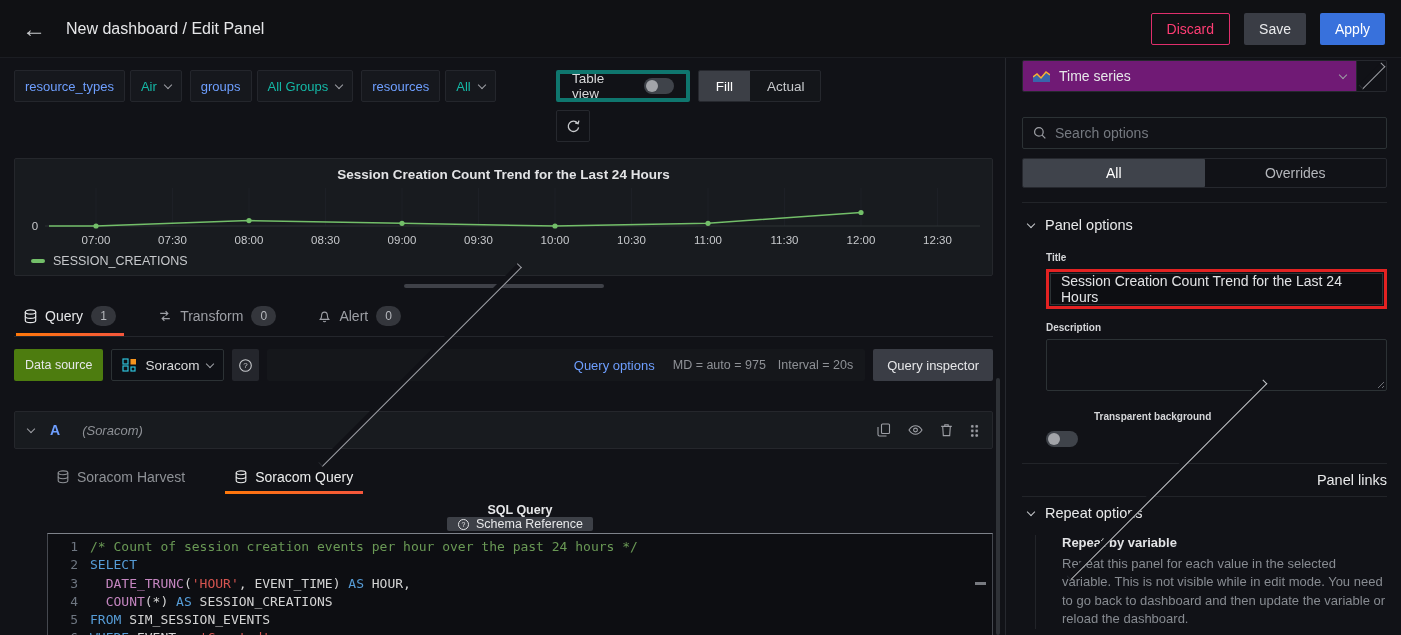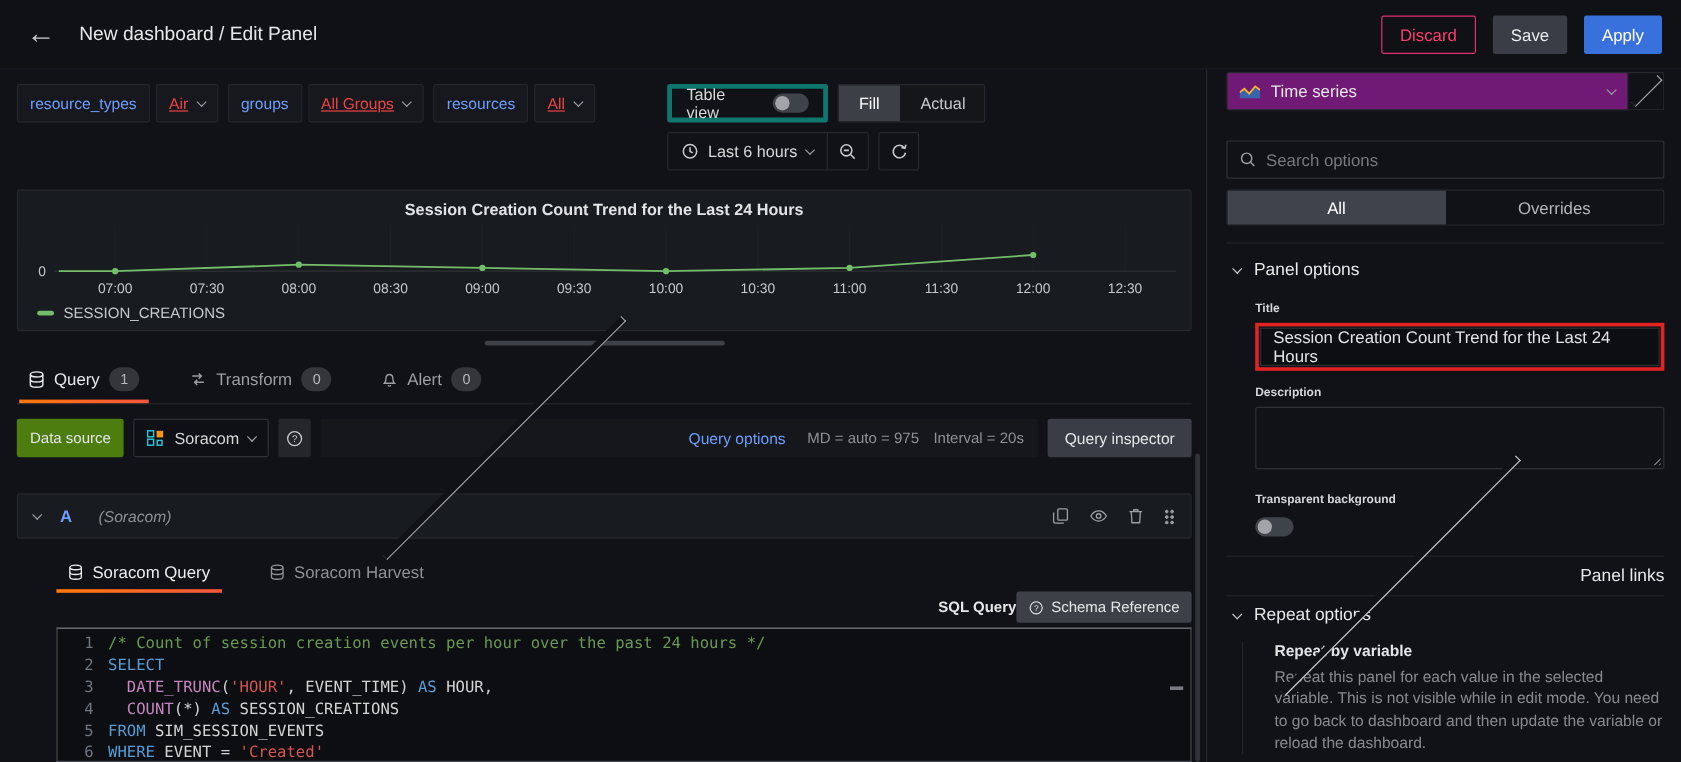--- a/index.html
+++ b/index.html
@@ -24,21 +24,21 @@
   .left { width:1005px; flex:0 0 1005px; position:relative; padding:0 12px 0 14px; overflow:hidden; }
   .right { flex:1; border-left:1px solid #26282e; padding:2px 14px 0 16px; overflow:hidden; background:#111217; }
 
   
   .submenu { margin-top:12px; display:flex; }
   .vars { width:548px; display:flex; flex-wrap:wrap; gap:8px; align-content:flex-start; }
   .var-chip { display:flex; gap:5px; height:32px; }
   .var-label, .var-value { display:flex; align-items:center; padding:0 10px; border:1px solid #24262c;
     background:#16181d; border-radius:2px; font-size:13px; font-weight:500; }
   .var-label { color:#6e9fff; }
-  .var-value { color:#ef4444; gap:8px;text-decoration:underline; }
+  .var-value { color:#14b8a6; gap:8px; }
   .chev { display:inline-block; width:6px; height:6px; border-right:1.6px solid currentColor;
     border-bottom:1.6px solid currentColor; }
   .chev.down { transform:rotate(45deg); margin-top:-3px; }
   .chev.right { transform:rotate(-45deg); }
   .chev.dim { color:#9d9fa5; }
 
   .viewctl { margin-left:auto; margin-right:172px; display:flex; flex-direction:column; gap:8px; align-items:flex-start; }
   .vc-row { display:flex; gap:8px; }
   .tv-box { height:32px; display:flex; align-items:center; gap:10px; padding:0 12px;
     border:4px solid #0f766e; border-radius:2px; font-size:13.5px; color:#d8d9da; }
@@ -102,21 +102,21 @@
     background-size:4.5px 4.6px; }
 
   .qbody { padding-left:33px; }
   .qtabs { margin-top:12px; display:flex; gap:30px; height:32px; }
   .qtab { display:flex; align-items:center; gap:8px; padding:0 10px; font-size:14px; font-weight:500;
     color:#8e9196; position:relative; cursor:pointer; }
   .qtab.active { color:#eceded; }
   .qtab.active::after { content:""; position:absolute; left:0; right:0; bottom:-1px; height:3px;
     background:linear-gradient(90deg,#ff780a,#f5563c); }
 
-  .sql-row { height:26px; display:flex; align-items:center; justify-content:flex-end; }
+  .sql-row { margin-top:10px; height:26px; display:flex; align-items:center; justify-content:flex-start;flex-direction:column; }
   .sql-label { font-size:12.5px; font-weight:700; color:#e6e7e9; }
   .btn-schema { background:#3d4047; color:#e6e7e9; font-size:12.5px; font-weight:500; height:26px;
     padding:0 10px; border-radius:2px; display:flex; align-items:center; gap:6px; cursor:pointer; }
 
   .editor { margin-top:4px; height:112px; background:#0d0e12; border:1px solid #45484f; border-top-color:#7e828a;
     display:flex; padding-top:4px; position:relative; overflow:hidden;
     font-family:"DejaVu Sans Mono", monospace; font-size:13px; line-height:18.3px; }
   .gutter { width:42px; text-align:right; padding-right:12px; color:#6e7681; user-select:none; }
   .code { flex:1; white-space:pre; color:#d4d4d4; }
   .tok-plain { color:#d4d4d4; }
@@ -215,40 +215,20 @@
               <span class="toggle">
                   <span class="knob"></span>
                 </span>
             </div>
             <div class="seg-group">
               <span class="seg on">Fill</span>
               <span class="seg">Actual</span>
             </div>
           </div>
           <div class="vc-row">
-            <div class="time-group">
-              <span class="time-main">
-                <span>
-                    <svg class="ic" width="14" height="14" viewBox="0 0 14 14" fill="none" stroke="#c7c9cc" stroke-width="1.3">
-                      <circle cx="7" cy="7" r="5.6"></circle>
-                      <path d="M7 3.8V7l2.2 1.4"></path>
-                    </svg>
-                  </span>
-                <span>Last 6 hours</span>
-                <i class="chev down dim"></i>
-              </span>
-              <span class="time-zoom">
-                <span>
-                    <svg class="ic" width="15" height="15" viewBox="0 0 15 15" fill="none" stroke="#c7c9cc" stroke-width="1.3">
-                      <circle cx="6.3" cy="6.3" r="4.6"></circle>
-                      <path d="M9.8 9.8l3.4 3.4M4.2 6.3h4.2"></path>
-                    </svg>
-                  </span>
-              </span>
-            </div>
             <div class="icon-btn">
               <span>
                   <svg class="ic" width="15" height="15" viewBox="0 0 15 15" fill="none" stroke="#c7c9cc" stroke-width="1.3">
                     <path d="M12.6 8.3a5.2 5.2 0 1 1-1-4.2"></path>
                     <polyline points="12.9,1.6 12.1,4.6 9.1,3.9"></polyline>
                   </svg>
                 </span>
             </div>
           </div>
         </div>
@@ -384,39 +364,39 @@
               <svg class="ic" width="13" height="14" viewBox="0 0 13 14" fill="none" stroke="currentColor" stroke-width="1.1">
                 <path d="M1.2 3.4h10.6M4.8 3.4V1.8h3.4v1.6M2.7 3.4l.6 9.2h6.4l.6-9.2"></path>
               </svg>
             </span>
           <span class="grip"></span>
         </span>
       </div>
 
       <div class="qbody">
         <div class="qtabs">
+          <div class="qtab">
+            <span>
+                <svg class="ic" width="12" height="14" viewBox="0 0 13 15" fill="none" stroke="currentColor" stroke-width="1.2">
+                  <ellipse cx="6.5" cy="3" rx="5.2" ry="2.1"></ellipse>
+                  <path d="M1.3 3v8.6c0 1.2 2.3 2.1 5.2 2.1s5.2-.9 5.2-2.1V3"></path>
+                  <path d="M1.3 7.3c0 1.2 2.3 2.1 5.2 2.1s5.2-.9 5.2-2.1"></path>
+                </svg>
+              </span>
+            <span>Soracom Harvest</span>
+          </div>
           <div class="qtab active">
             <span>
                 <svg class="ic" width="12" height="14" viewBox="0 0 13 15" fill="none" stroke="currentColor" stroke-width="1.2">
                   <ellipse cx="6.5" cy="3" rx="5.2" ry="2.1"></ellipse>
                   <path d="M1.3 3v8.6c0 1.2 2.3 2.1 5.2 2.1s5.2-.9 5.2-2.1V3"></path>
                   <path d="M1.3 7.3c0 1.2 2.3 2.1 5.2 2.1s5.2-.9 5.2-2.1"></path>
                 </svg>
               </span>
             <span>Soracom Query</span>
-          </div>
-          <div class="qtab">
-            <span>
-                <svg class="ic" width="12" height="14" viewBox="0 0 13 15" fill="none" stroke="currentColor" stroke-width="1.2">
-                  <ellipse cx="6.5" cy="3" rx="5.2" ry="2.1"></ellipse>
-                  <path d="M1.3 3v8.6c0 1.2 2.3 2.1 5.2 2.1s5.2-.9 5.2-2.1V3"></path>
-                  <path d="M1.3 7.3c0 1.2 2.3 2.1 5.2 2.1s5.2-.9 5.2-2.1"></path>
-                </svg>
-              </span>
-            <span>Soracom Harvest</span>
           </div>
         </div>
 
         <div class="sql-row">
           <span class="sql-label">SQL Query</span>
           <div class="btn-schema">
             <span>
                 <svg class="ic" width="13" height="13" viewBox="0 0 15 15" fill="none" stroke="currentColor" stroke-width="1.1">
                   <circle cx="7.5" cy="7.5" r="5.8"></circle>
                   <text x="7.5" y="10.2" text-anchor="middle" font-size="8" fill="currentColor" stroke="none" font-family="Liberation Sans, sans-serif">?</text>
@@ -484,21 +464,21 @@
 
       <div class="sect-body">
         <div class="fld-label first">Title</div>
         <div class="red-box">
           <div class="txt-input">Session Creation Count Trend for the Last 24 Hours</div>
         </div>
         <div class="fld-label">Description</div>
         <div class="textarea">
           <span class="resize-corner"></span>
         </div>
-        <div class="fld-label" style="margin-top:20px;">Transparent background</div>
+        <div class="fld-label" style="margin-top:20px;margin-left:48px;">Transparent background</div>
         <div class="tr-toggle">
             <span class="knob"></span>
           </div>
       </div>
 
       <div class="o-div" style="margin-top:16px;"></div>
       <div class="sect-row">
         <i class="chev right"></i>
         <span class="sect-label">Panel links</span>
       </div>

